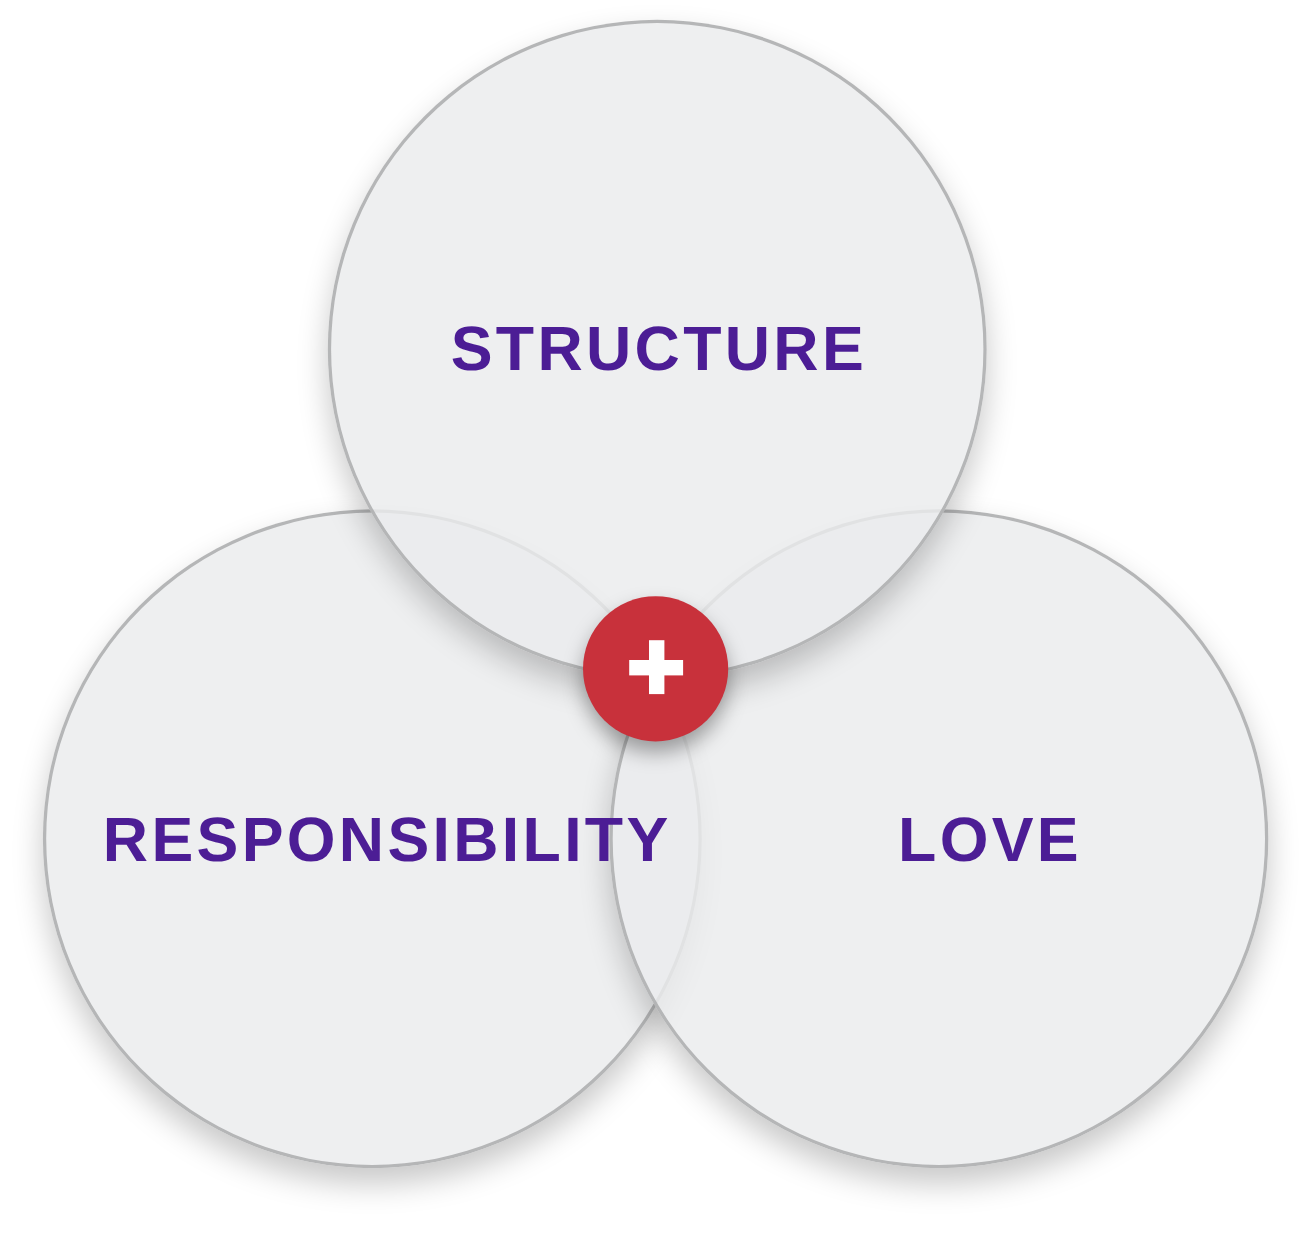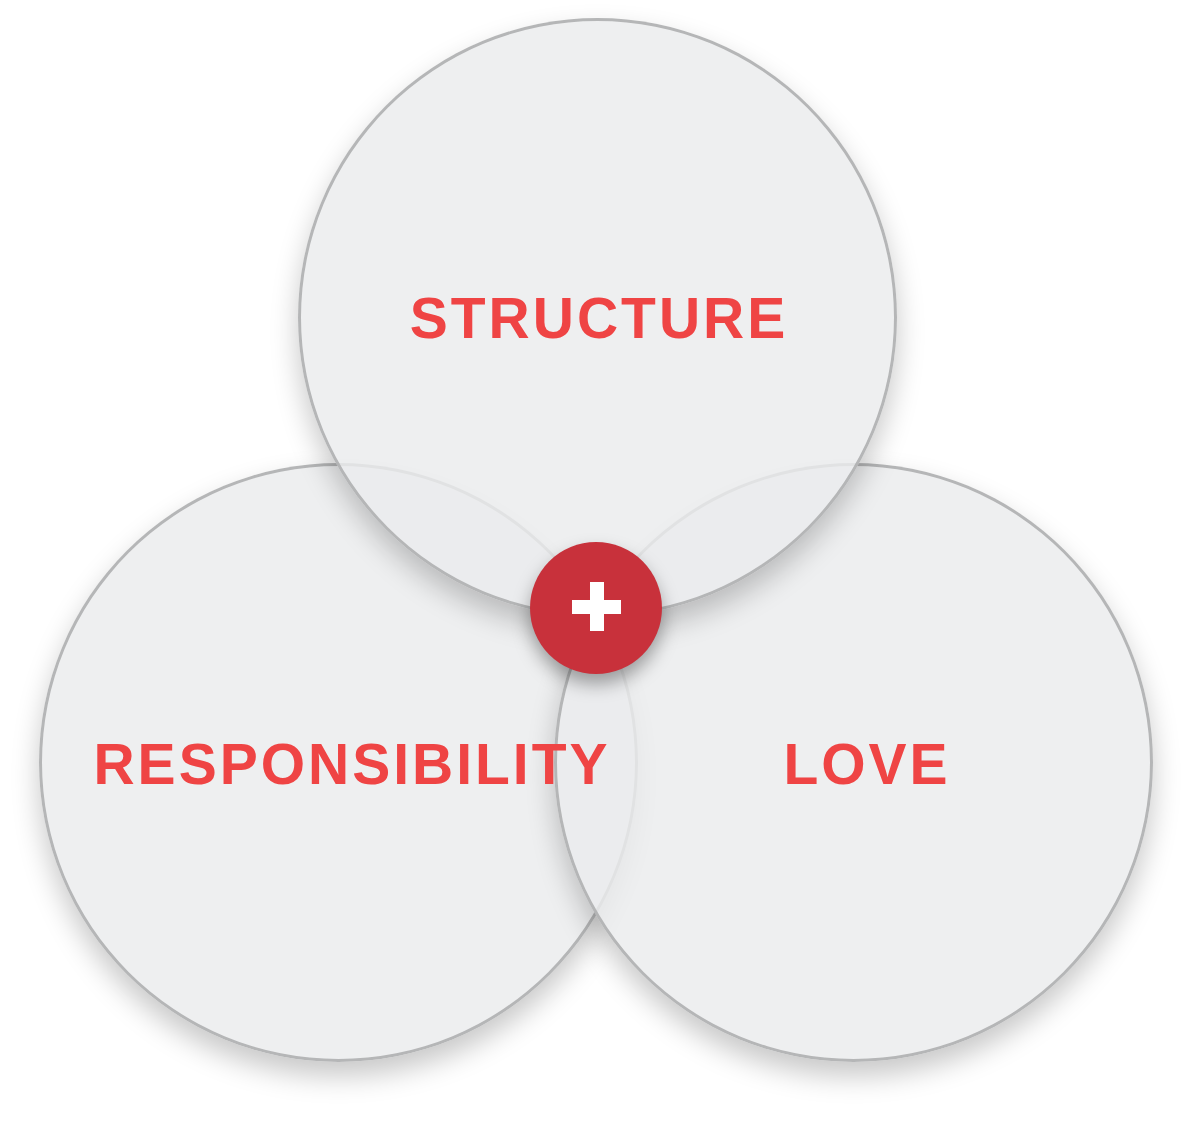--- a/index.html
+++ b/index.html
@@ -5,21 +5,21 @@
   html, body { margin:0; padding:0; background:#ffffff; }
   body { width:1191px; height:1126px; position:relative; overflow:hidden; font-family:"Liberation Sans", sans-serif; }
   .circle {
     position:absolute; border-radius:50%;
     background:rgba(234,235,237,0.82);
     border:3px solid rgba(170,171,173,0.85);
     box-sizing:border-box;
     box-shadow: 0 14px 28px rgba(0,0,0,0.22);
   }
   .label {
-    position:absolute; color:#ef4444; font-weight:bold;
+    position:absolute; color:#4c1d95; font-weight:bold;
     font-size:57px; letter-spacing:3px; white-space:nowrap;
     transform:translate(-50%,-50%); line-height:1;
   }
   .hub {
     position:absolute; left:530px; top:542px; width:132px; height:132px;
     border-radius:50%; background:#c8313b;
     box-shadow: 0 10px 18px rgba(0,0,0,0.35);
   }
   .hub .plus-v { position:absolute; left:60px; top:40px; width:14px; height:49px; background:#fff; }
   .hub .plus-h { position:absolute; left:42px; top:58px; width:49px; height:14px; background:#fff; }
@@ -27,21 +27,21 @@
 </head>
 <body>
 
 <div>
   <div class="circle" style="left:39px;top:463px;width:599px;height:599px;"></div>
   <div class="circle" style="left:554px;top:463px;width:599px;height:599px;"></div>
   <div class="circle" style="left:298px;top:18px;width:599px;height:599px;"></div>
 
   <div class="label" style="left:599px;top:318px;">STRUCTURE</div>
   <div class="label" style="left:352px;top:764px;">RESPONSIBILITY</div>
-  <div class="label" style="left:867px;top:764px;">LOVE</div>
+  <div class="label" style="left:900px;top:764px;">LOVE</div>
 
   <div class="hub">
     <div>
       <div class="plus-v"></div>
       <div class="plus-h"></div>
     </div>
   </div>
 </div>
 
 </body></html>

